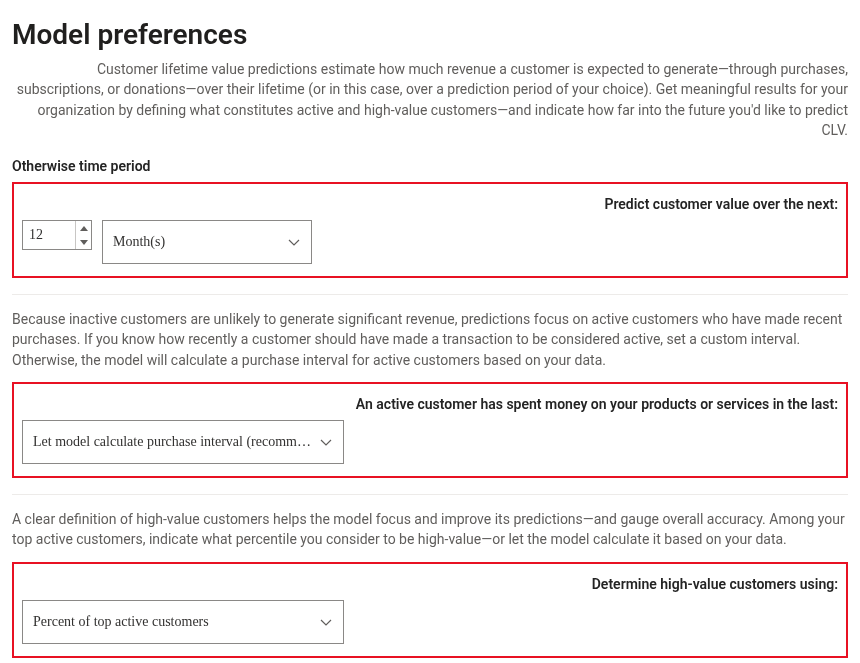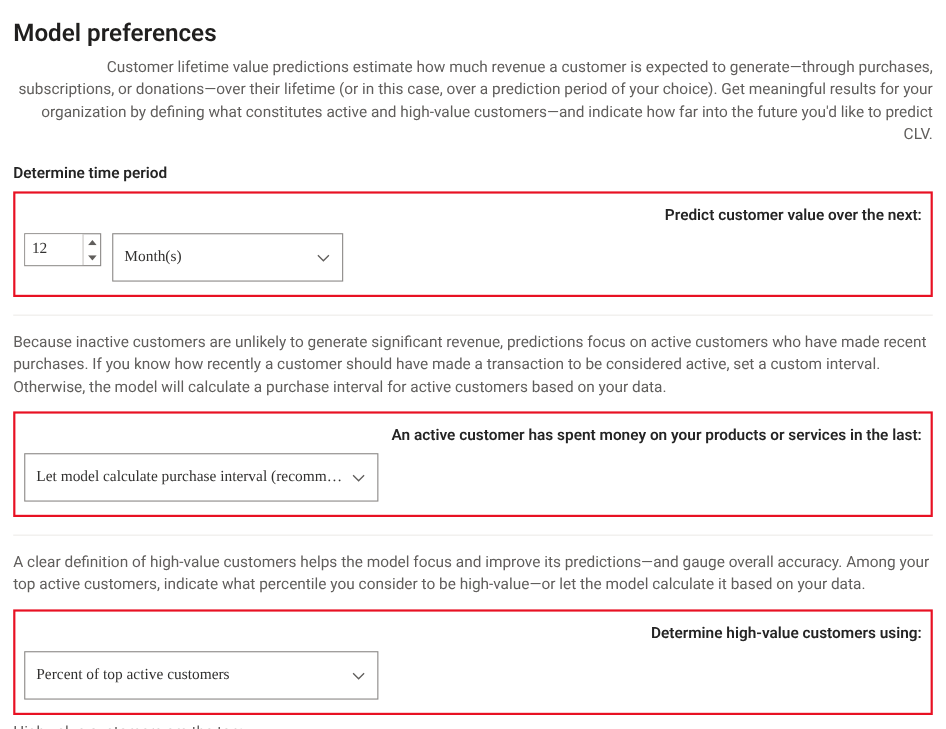--- a/index.html
+++ b/index.html
@@ -14,21 +14,21 @@
     box-sizing: border-box;
   }
   *, *:before, *:after { box-sizing: inherit; }
 
   .page {
     padding: 18px 12px 10px 12px;
     position: relative;
   }
 
   h1 {
-    font-size: 22px;
+    font-size: 28px;
     font-weight: 600;
     margin: 0 0 8px 0;
     color: #201f1e;
   }
   .intro {
     color: #605e5c;
     line-height: 1.45;
     margin-bottom: 18px;
     text-align: right;
   }
@@ -134,21 +134,21 @@
   }
 </style>
 </head>
 <body>
 
 <div class="page">
 
   <h1>Model preferences</h1>
   <div class="intro">Customer lifetime value predictions estimate how much revenue a customer is expected to generate—through purchases, subscriptions, or donations—over their lifetime (or in this case, over a prediction period of your choice). Get meaningful results for your organization by defining what constitutes active and high-value customers—and indicate how far into the future you'd like to predict CLV.</div>
 
-  <div class="section-title">Determine time period</div>
+  <div class="section-title">Otherwise time period</div>
 
   <div class="highlight-box">
     <div class="field-label">Predict customer value over the next:</div>
     <div class="controls-row">
       <div class="stepper">
         <input type="text" value="12" style="">
         <div class="arrows">
           <span>
             <svg viewBox="0 0 10 6" width="8" height="5">
                 <path d="M0 6 L5 0 L10 6 Z" fill="#605e5c"></path>

